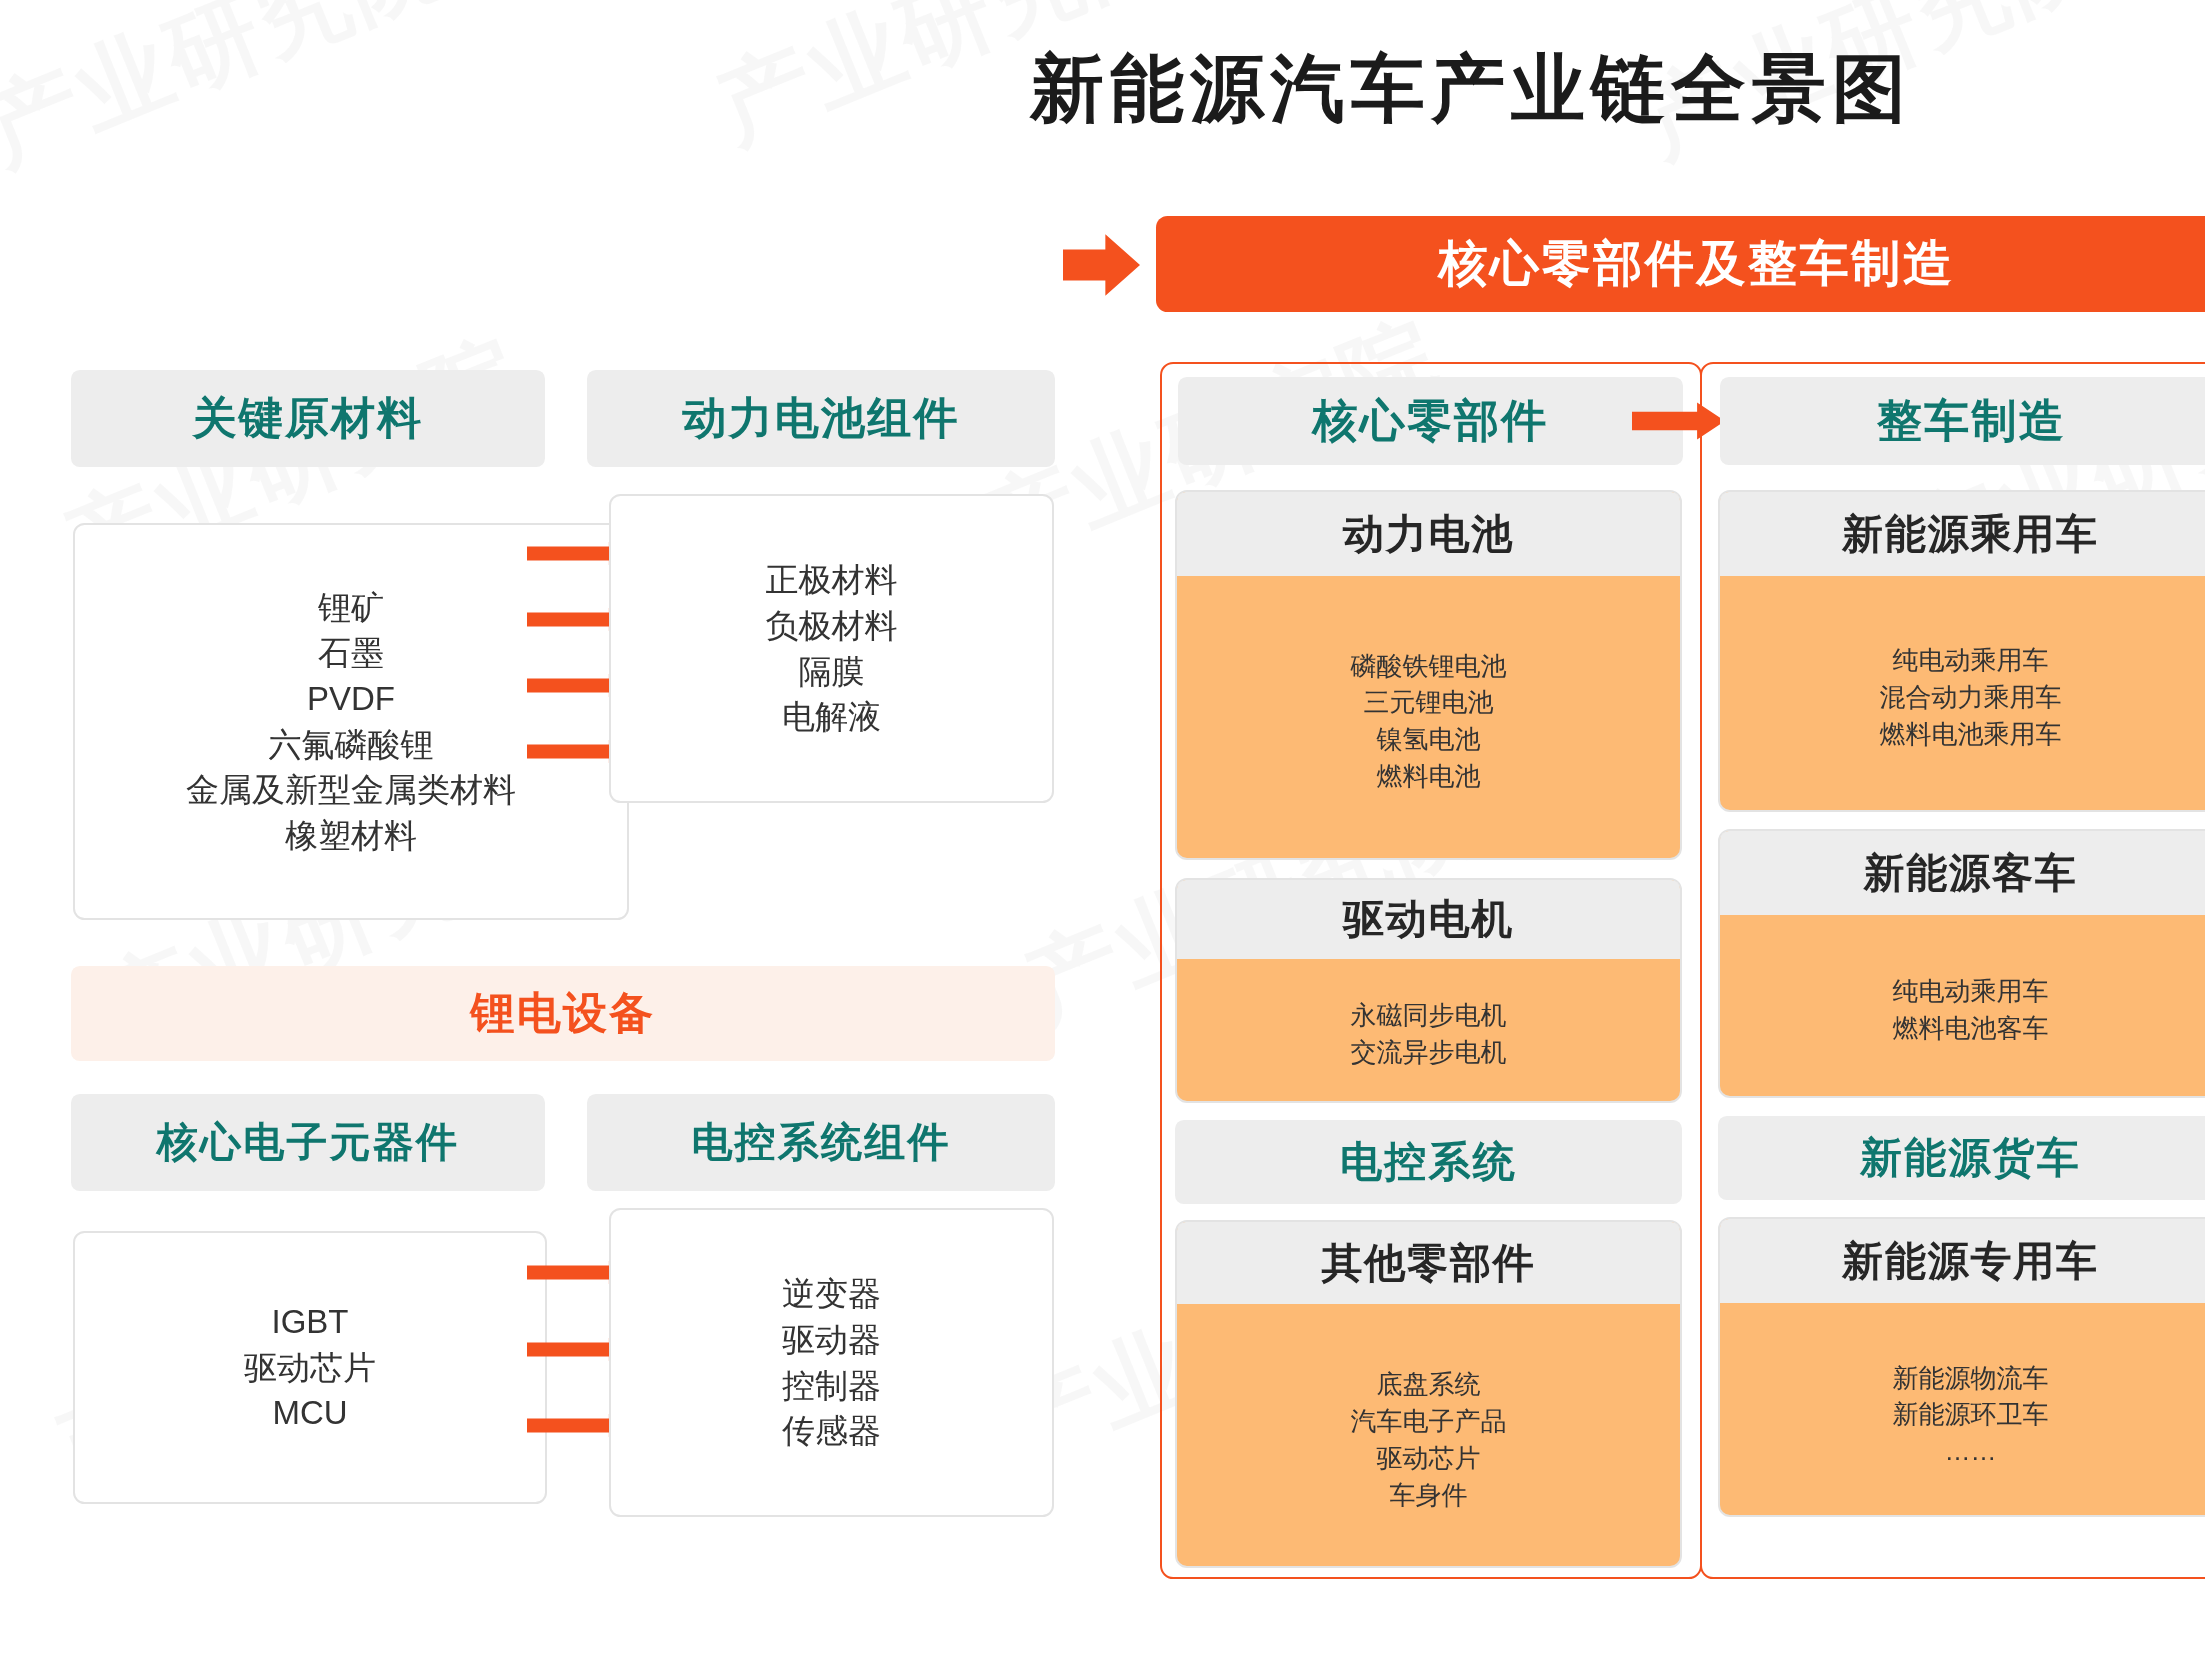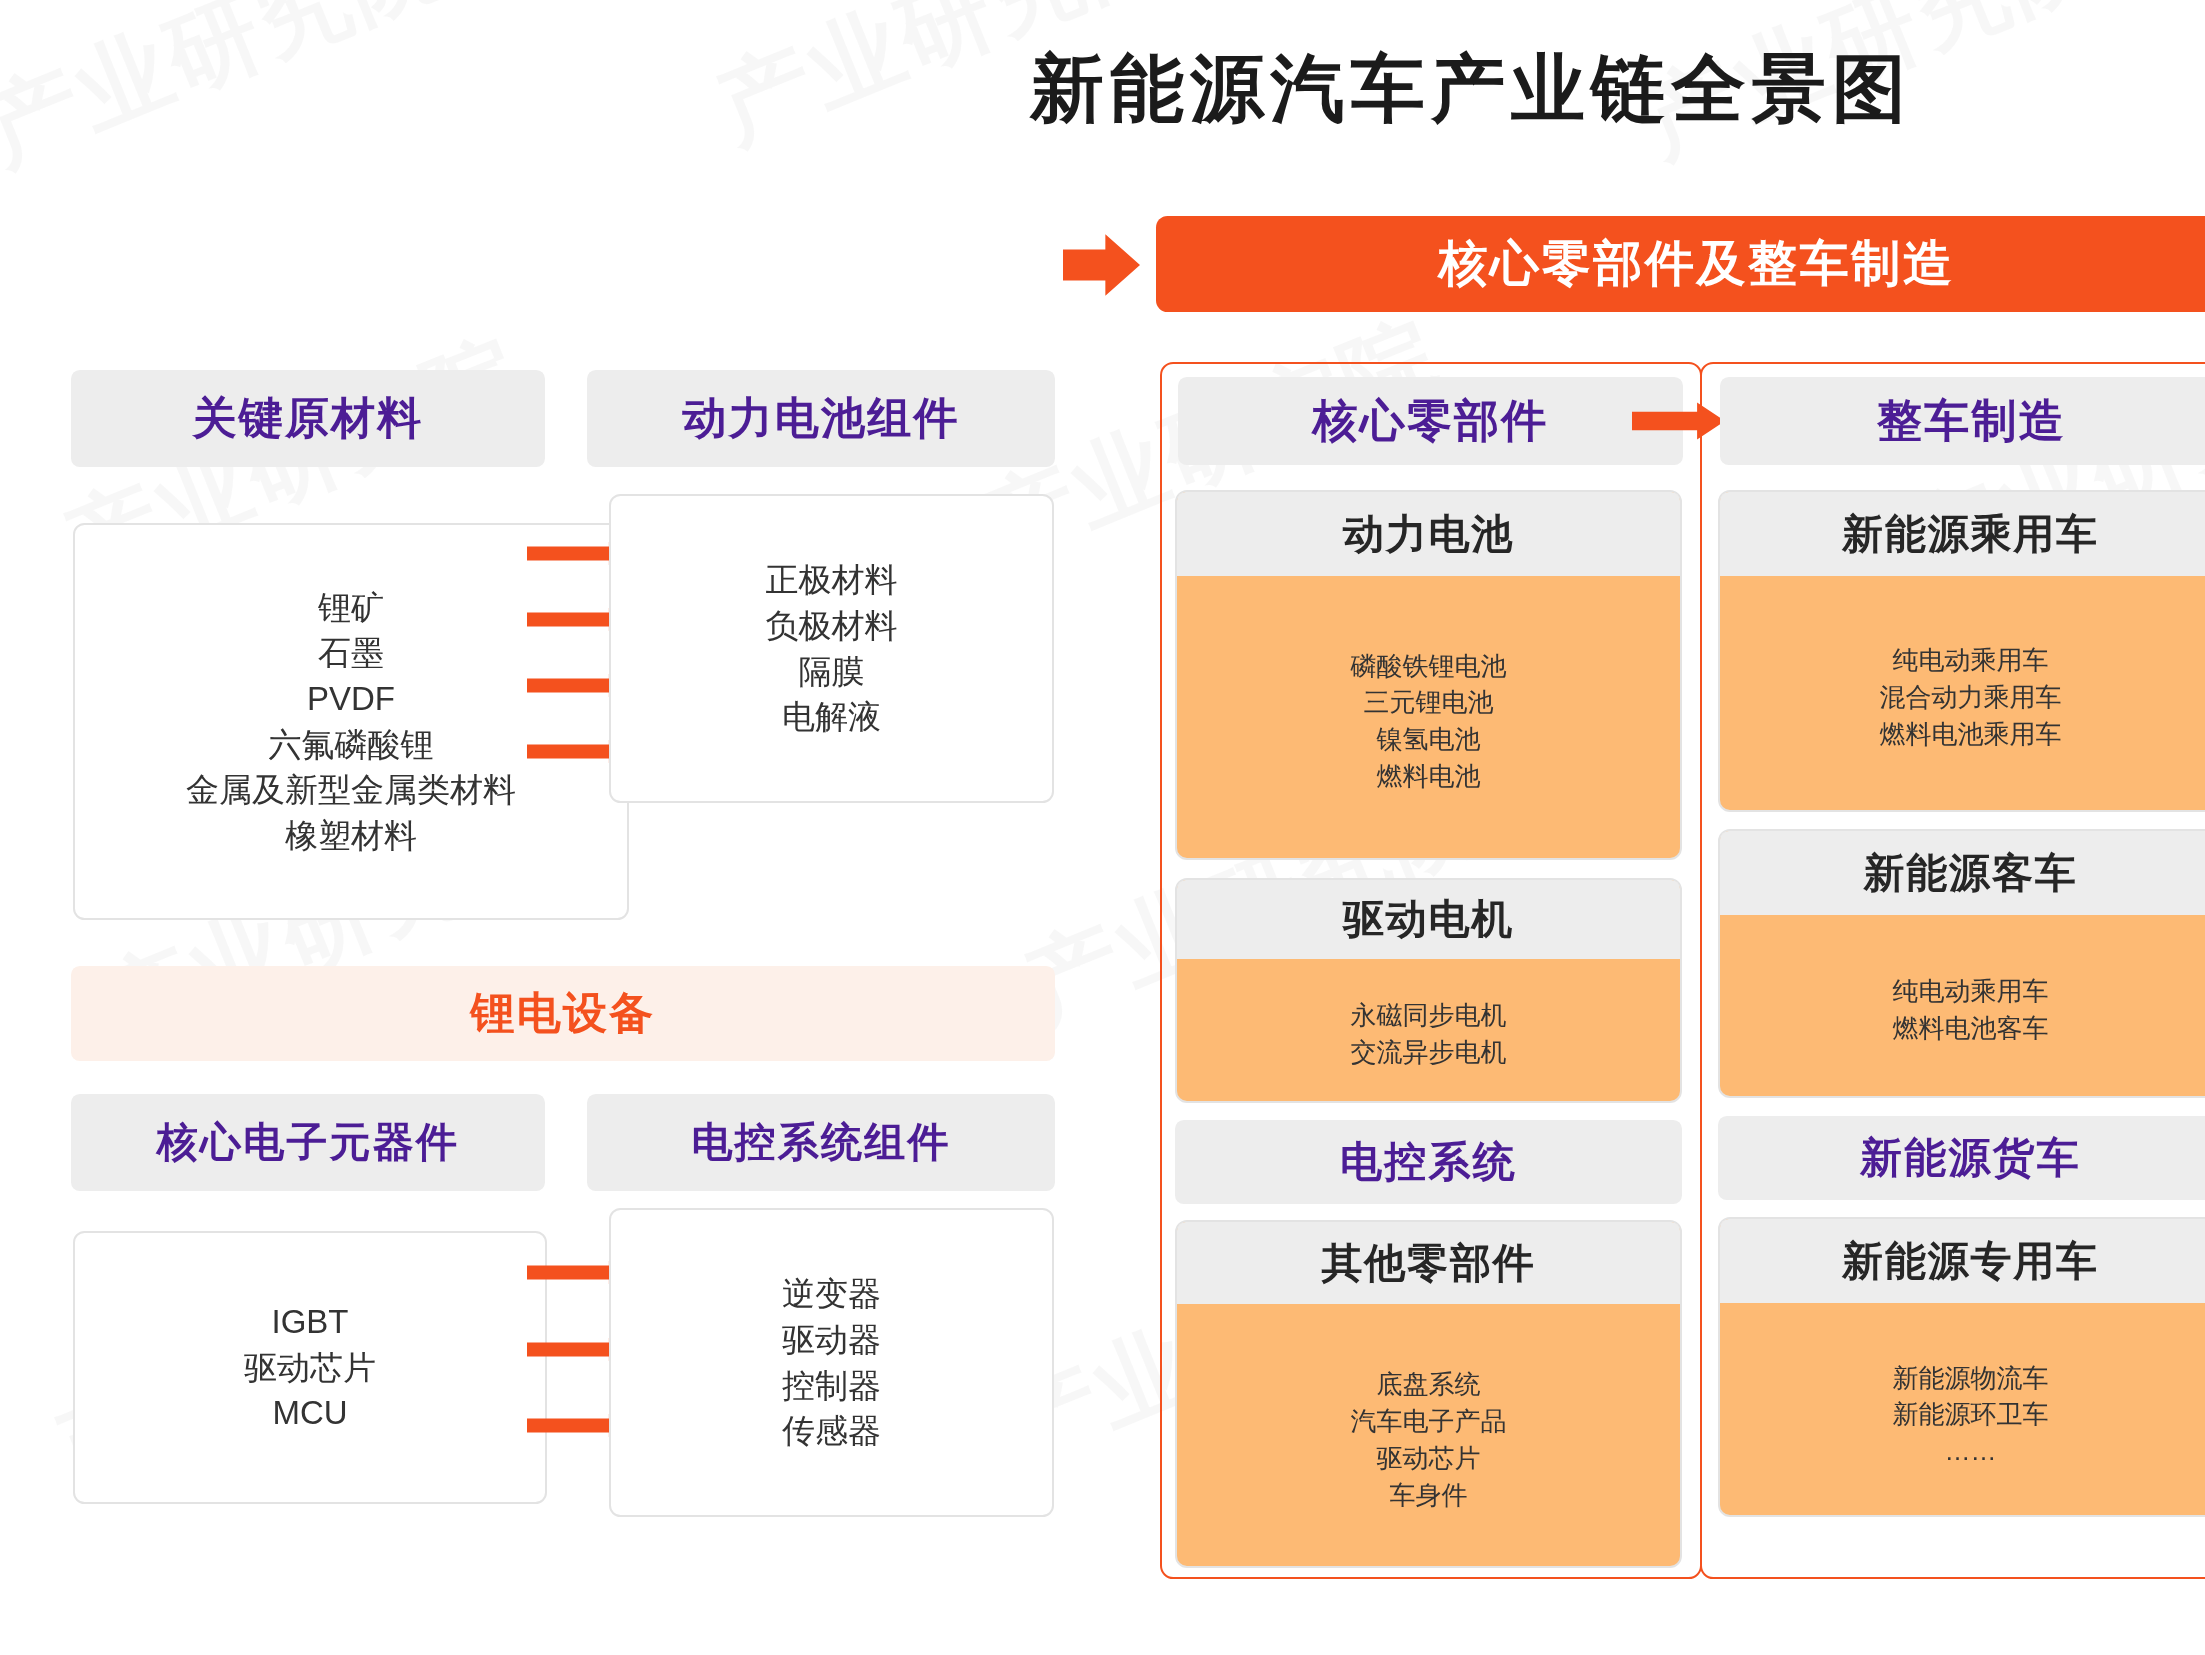--- a/index.html
+++ b/index.html
@@ -59,21 +59,21 @@
   .bigarrow svg{width:100%;height:100%;display:block;}
   #ba1{left:1063px;top:234px;}
 
   
   .seclabel{
     position:absolute;
     background:#ededed;
     border-radius:8.8px;
     display:flex;align-items:center;justify-content:center;
     font-weight:bold;
-    color:#4c1d95;
+    color:#0f766e;
     letter-spacing:2.2px;
   }
   
   .box{
     position:absolute;
     background:#ffffff;
     border:2.2px solid #e3e3e3;
     border-radius:11.5px;
     box-sizing:border-box;
     display:flex;flex-direction:column;align-items:center;justify-content:center;

